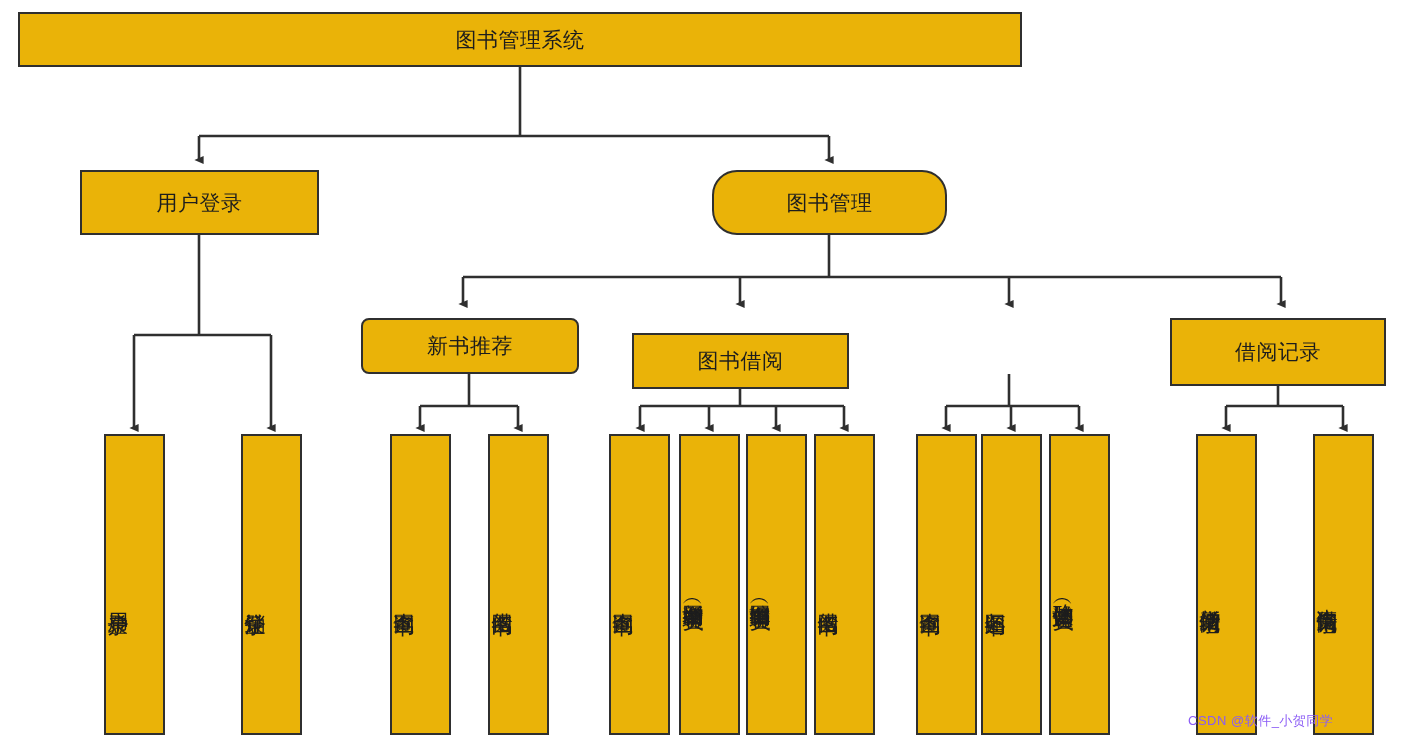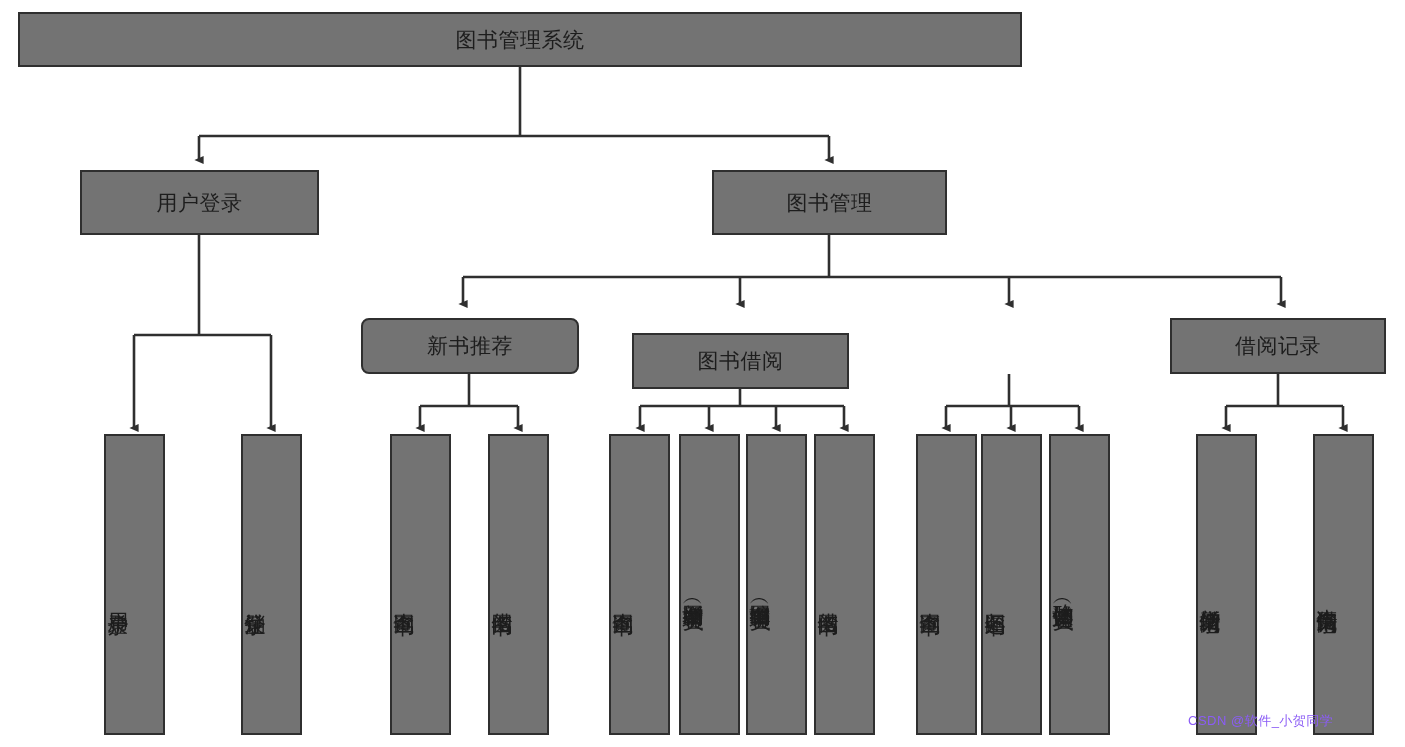--- a/index.html
+++ b/index.html
@@ -21,21 +21,21 @@
     position: absolute;
     left: 0;
     top: 0;
     width: 1405px;
     height: 747px;
   }
   .node {
     position: absolute;
     box-sizing: border-box;
     border: 2px solid #2f2f2f;
-    background: #737373;
+    background: #eab308;
     display: flex;
     align-items: center;
     justify-content: center;
     color: #1d1d1d;
     z-index: 2;
   }
   .node-label {
     display: block;
     text-align: center;
     line-height: 1.12;
@@ -124,31 +124,31 @@
     </g>
   </svg>
 
   <div class="node horizontal" style="left:18px; top:12px; width:1004px; height:55px;">
     <span class="node-label">图书管理系统</span>
   </div>
 
   <div class="node horizontal" style="left:80px; top:170px; width:239px; height:65px;">
     <span class="node-label">用户登录</span>
   </div>
-  <div class="node horizontal" style="left:712px; top:170px; width:235px; height:65px;">
+  <div class="node horizontal" style="left:712px; top:170px; width:235px; height:65px;border-radius:25px;">
     <span class="node-label">图书管理</span>
   </div>
 
   <div class="node horizontal" style="left:361px; top:318px; width:218px; height:56px;border-radius:8px;">
     <span class="node-label">新书推荐</span>
   </div>
   <div class="node horizontal" style="left:632px; top:333px; width:217px; height:56px;">
     <span class="node-label">图书借阅</span>
   </div>
-  <div class="node horizontal" style="left:1170px; top:318px; width:216px; height:56px;">
+  <div class="node horizontal" style="left:1170px; top:318px; width:216px; height:68px;">
     <span class="node-label">借阅记录</span>
   </div>
 
   <div class="node vertical" style="left:104px; top:434px; width:61px; height:301px;">
     <span class="node-label">用户登录</span>
   </div>
   <div class="node vertical" style="left:241px; top:434px; width:61px; height:301px;">
     <span class="node-label">注销登录</span>
   </div>
 

